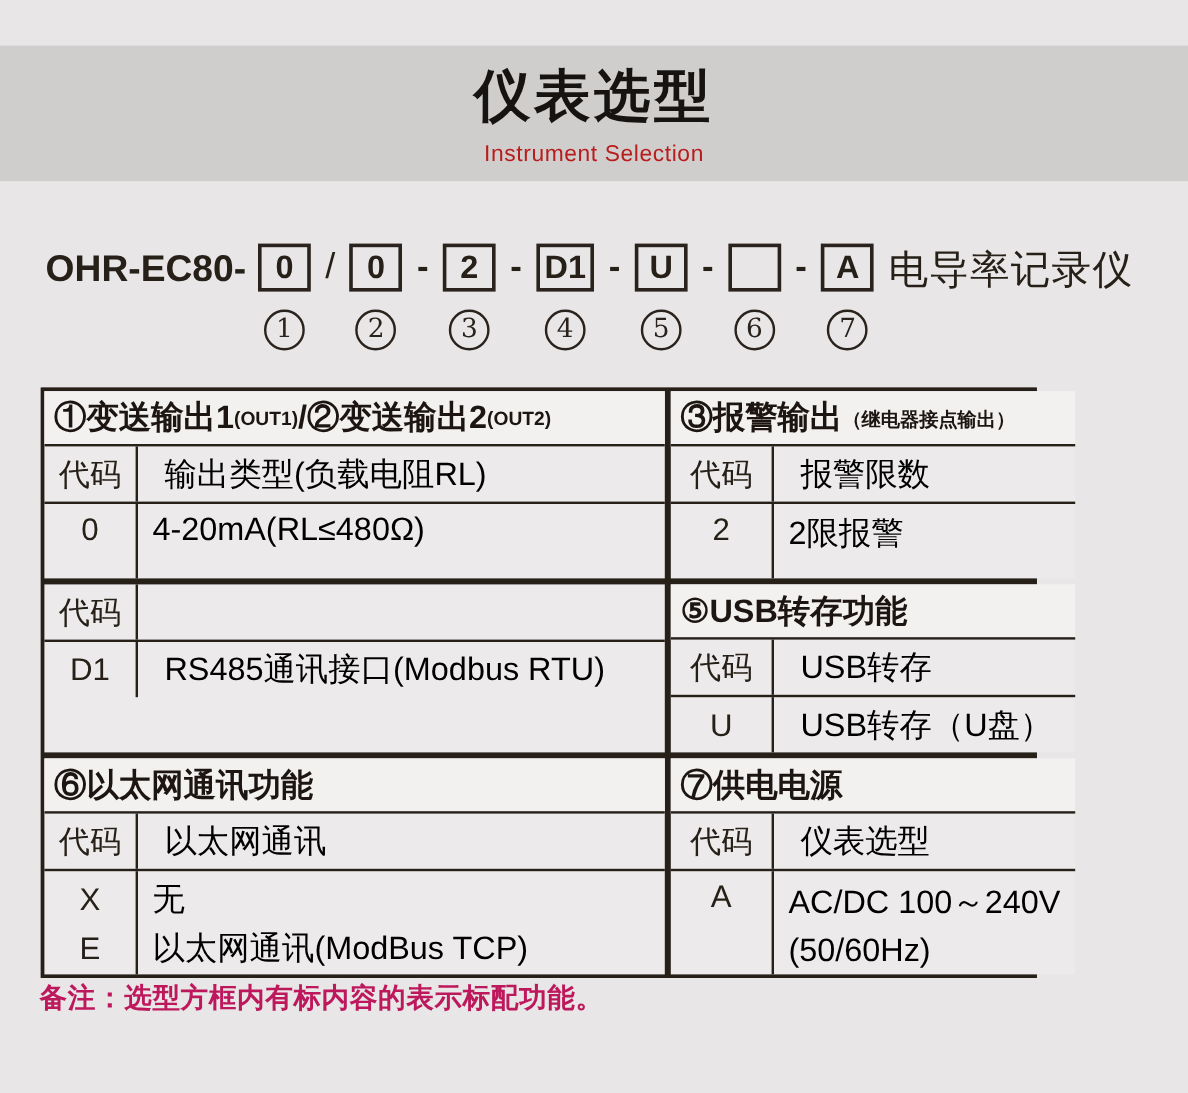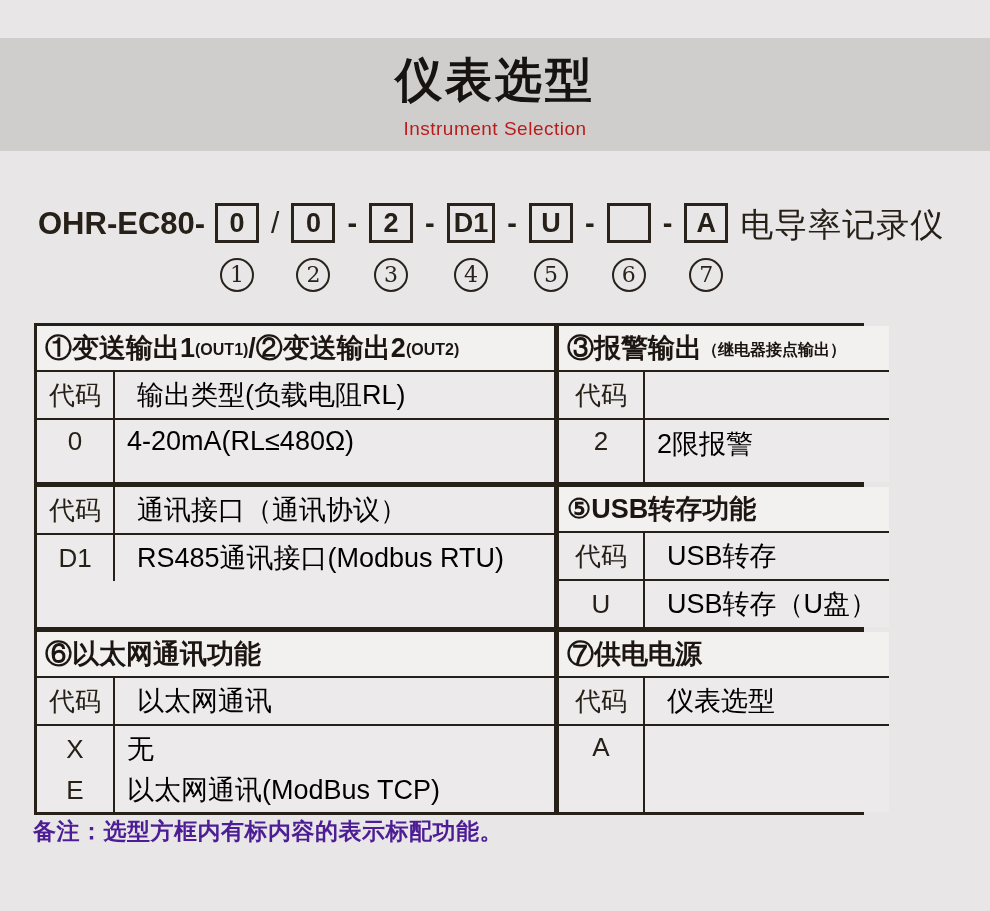--- a/index.html
+++ b/index.html
@@ -84,21 +84,21 @@
   .h46{height:46px;gap:10px;}
   .h62{height:62px;}
   .h86{height:86px;}
   .top-align .code-cell,.top-align .desc-cell{align-items:flex-start;padding-top:6px;}
   .stack{flex-direction:column;align-items:flex-start;justify-content:space-around;padding-top:2px;padding-bottom:2px;}
   .stack.centered{align-items:center;}
   .stack div{line-height:40px;}
   
   .note{
     position:absolute;top:816px;left:33px;
-    font-size:23px;font-weight:700;color:#4c1d95;letter-spacing:0.5px;
+    font-size:23px;font-weight:700;color:#be185d;letter-spacing:0.5px;
   }
 </style>
 </head>
 <body>
 
 <div class="page">
 
   <div class="title-band">
     <div class="main-title">仪表选型</div>
     <div class="sub-title">Instrument Selection</div>
@@ -164,31 +164,31 @@
       </div>
     </div>
 
     <div class="section right-col">
       <div class="sec-header">
         <span>③报警输出</span>
         <span class="small">（继电器接点输出）</span>
       </div>
       <div class="row h46">
         <div class="code-cell">代码</div>
+        <div class="desc-cell">报警限数</div>
       </div>
       <div class="row h62 top-align">
         <div class="code-cell">2</div>
         <div class="desc-cell">2限报警</div>
       </div>
     </div>
 
     <div class="section left-col">
       <div class="row h46">
         <div class="code-cell">代码</div>
-        <div class="desc-cell">通讯接口（通讯协议）</div>
       </div>
       <div class="row h46">
         <div class="code-cell">D1</div>
         <div class="desc-cell">RS485通讯接口(Modbus RTU)</div>
       </div>
     </div>
 
     <div class="section right-col">
       <div class="sec-header">
         <span>⑤USB转存功能</span>
@@ -226,20 +226,24 @@
     <div class="section right-col">
       <div class="sec-header">
         <span>⑦供电电源</span>
       </div>
       <div class="row h46">
         <div class="code-cell">代码</div>
         <div class="desc-cell">仪表选型</div>
       </div>
       <div class="row h86 top-align">
         <div class="code-cell">A</div>
+        <div class="desc-cell stack">
+          <div>AC/DC 100～240V</div>
+          <div>(50/60Hz)</div>
+        </div>
       </div>
     </div>
 
   </div>
 
   <div class="note">备注：选型方框内有标内容的表示标配功能。</div>
 
 </div>
 
 </body></html>

